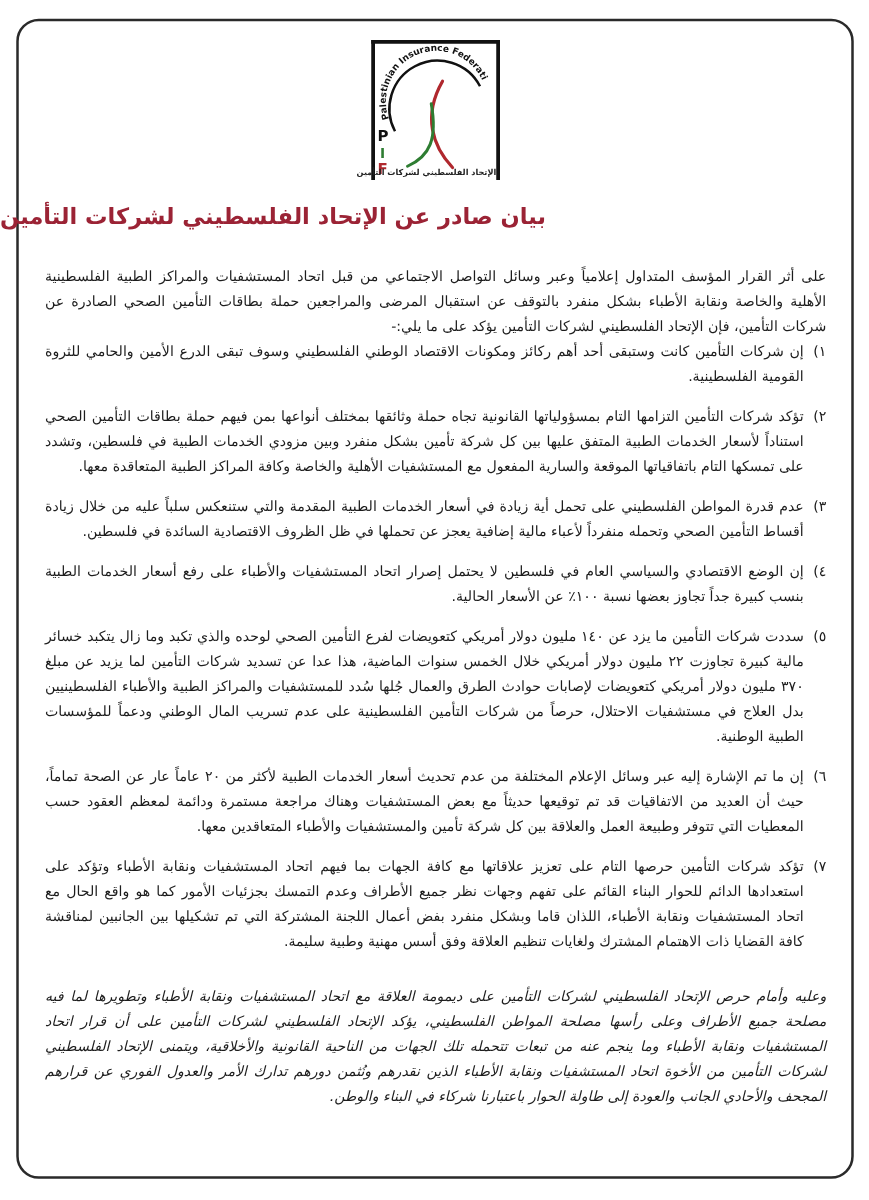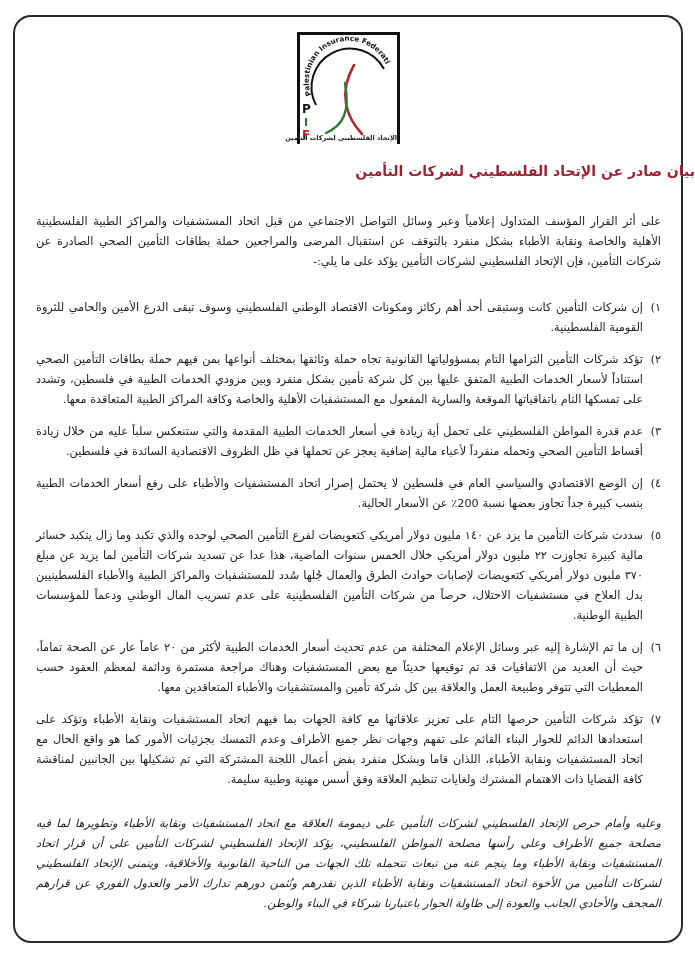--- a/index.html
+++ b/index.html
@@ -50,39 +50,39 @@
     direction: rtl;
     color: #222;
     white-space: nowrap;
     font-weight: bold;
   }
   .title {
     position: absolute;
     left: 0;
     width: 695px;
     top: 163px;
-    text-align: right;
+    text-align: left;
     direction: rtl;
-    font-size: 14px;
+    font-size: 18px;
     font-weight: bold;
     color: #9b2335;
   }
   .content {
     position: absolute;
     left: 36px;
     width: 625px;
     top: 212px;
     direction: rtl;
     text-align: justify;
     font-size: 11.3px;
     line-height: 20px;
     color: #1c1c1c;
   }
   .intro {
-    margin: 0 0 26px 0;
+    margin: 0 0 0 0;
   }
   .items {
     list-style: none;
     margin: 0;
     padding: 0;
   }
   .item {
     display: flex;
     flex-direction: row;
     margin-bottom: 12px;
@@ -143,21 +143,21 @@
     <li class="item">
       <span class="item-num">٢)</span>
       <span class="item-text">تؤكد شركات التأمين التزامها التام بمسؤولياتها القانونية تجاه حملة وثائقها بمختلف أنواعها بمن فيهم حملة بطاقات التأمين الصحي استناداً لأسعار الخدمات الطبية المتفق عليها بين كل شركة تأمين بشكل منفرد وبين مزودي الخدمات الطبية في فلسطين، وتشدد على تمسكها التام باتفاقياتها الموقعة والسارية المفعول مع المستشفيات الأهلية والخاصة وكافة المراكز الطبية المتعاقدة معها.</span>
     </li>
     <li class="item">
       <span class="item-num">٣)</span>
       <span class="item-text">عدم قدرة المواطن الفلسطيني على تحمل أية زيادة في أسعار الخدمات الطبية المقدمة والتي ستنعكس سلباً عليه من خلال زيادة أقساط التأمين الصحي وتحمله منفرداً لأعباء مالية إضافية يعجز عن تحملها في ظل الظروف الاقتصادية السائدة في فلسطين.</span>
     </li>
     <li class="item">
       <span class="item-num">٤)</span>
-      <span class="item-text">إن الوضع الاقتصادي والسياسي العام في فلسطين لا يحتمل إصرار اتحاد المستشفيات والأطباء على رفع أسعار الخدمات الطبية بنسب كبيرة جداً تجاوز بعضها نسبة 200٪ عن الأسعار الحالية.</span>
+      <span class="item-text">إن الوضع الاقتصادي والسياسي العام في فلسطين لا يحتمل إصرار اتحاد المستشفيات والأطباء على رفع أسعار الخدمات الطبية بنسب كبيرة جداً تجاوز بعضها نسبة ١٠٠٪ عن الأسعار الحالية.</span>
     </li>
     <li class="item">
       <span class="item-num">٥)</span>
       <span class="item-text">سددت شركات التأمين ما يزد عن ١٤٠ مليون دولار أمريكي كتعويضات لفرع التأمين الصحي لوحده والذي تكبد وما زال يتكبد خسائر مالية كبيرة تجاوزت ٢٢ مليون دولار أمريكي خلال الخمس سنوات الماضية، هذا عدا عن تسديد شركات التأمين لما يزيد عن مبلغ ٣٧٠ مليون دولار أمريكي كتعويضات لإصابات حوادث الطرق والعمال جُلها سُدد للمستشفيات والمراكز الطبية والأطباء الفلسطينيين بدل العلاج في مستشفيات الاحتلال، حرصاً من شركات التأمين الفلسطينية على عدم تسريب المال الوطني ودعماً للمؤسسات الطبية الوطنية.</span>
     </li>
     <li class="item">
       <span class="item-num">٦)</span>
       <span class="item-text">إن ما تم الإشارة إليه عبر وسائل الإعلام المختلفة من عدم تحديث أسعار الخدمات الطبية لأكثر من ٢٠ عاماً عار عن الصحة تماماً، حيث أن العديد من الاتفاقيات قد تم توقيعها حديثاً مع بعض المستشفيات وهناك مراجعة مستمرة ودائمة لمعظم العقود حسب المعطيات التي تتوفر وطبيعة العمل والعلاقة بين كل شركة تأمين والمستشفيات والأطباء المتعاقدين معها.</span>
     </li>
     <li class="item">

